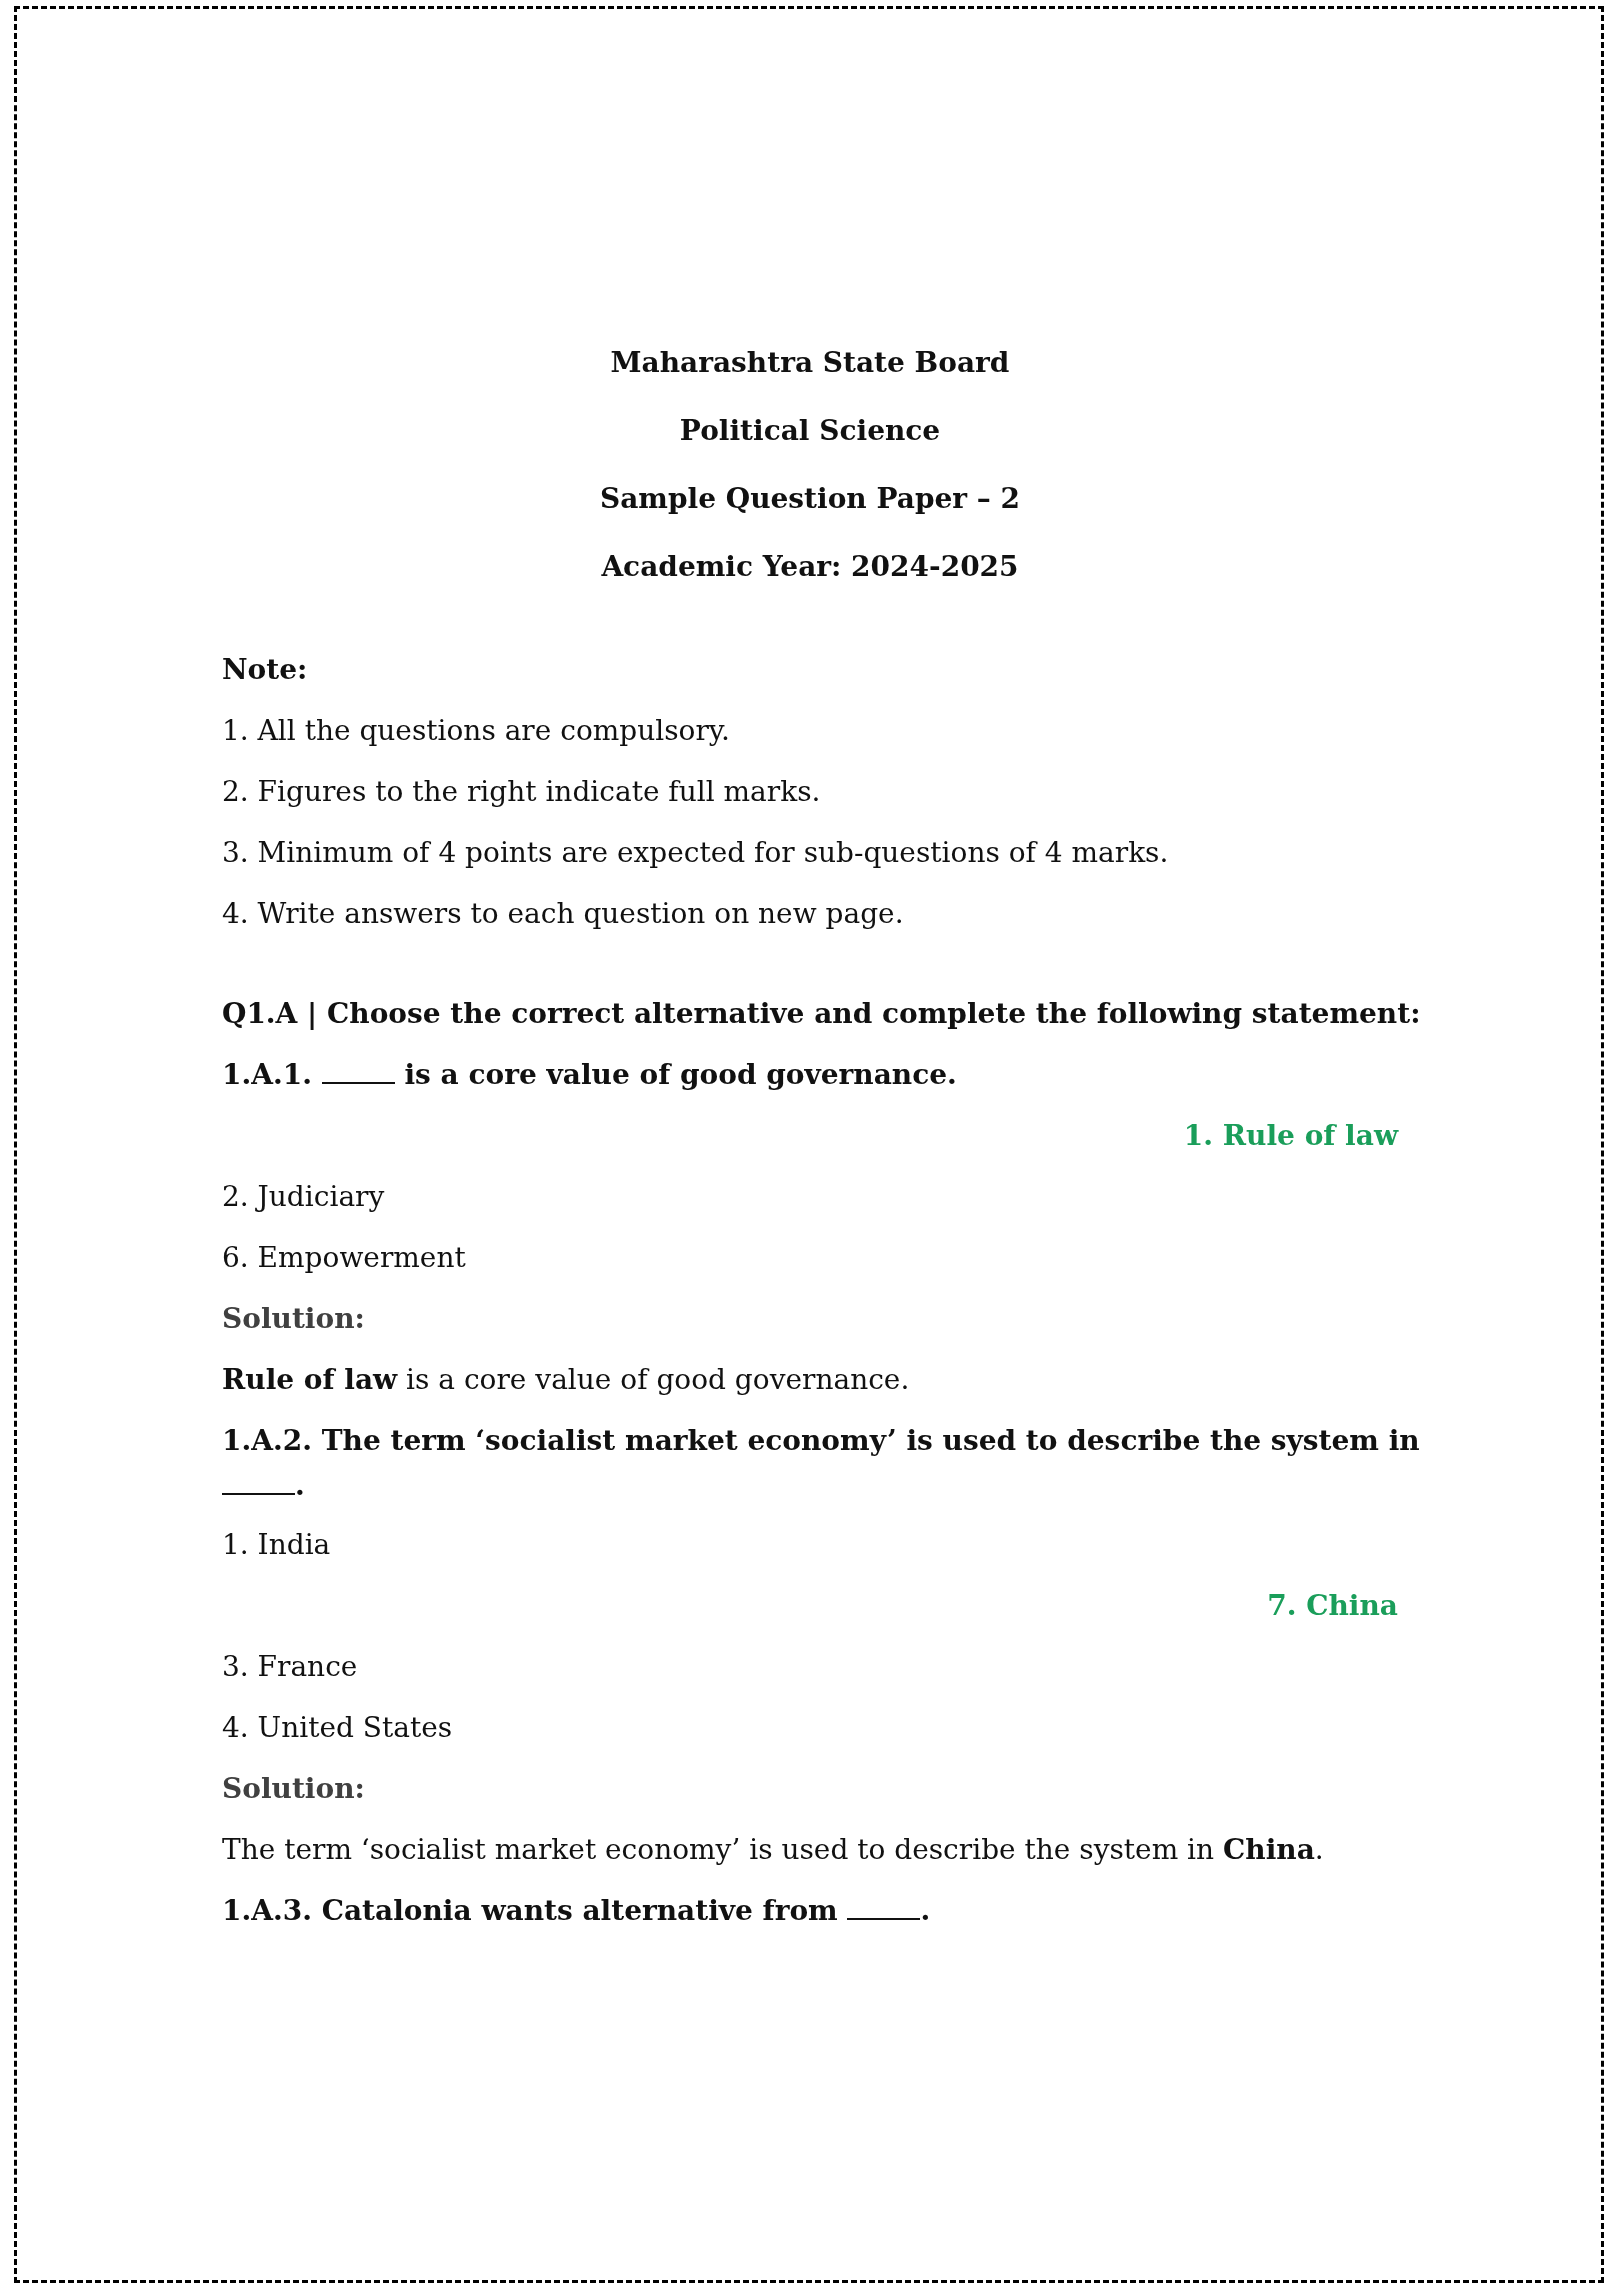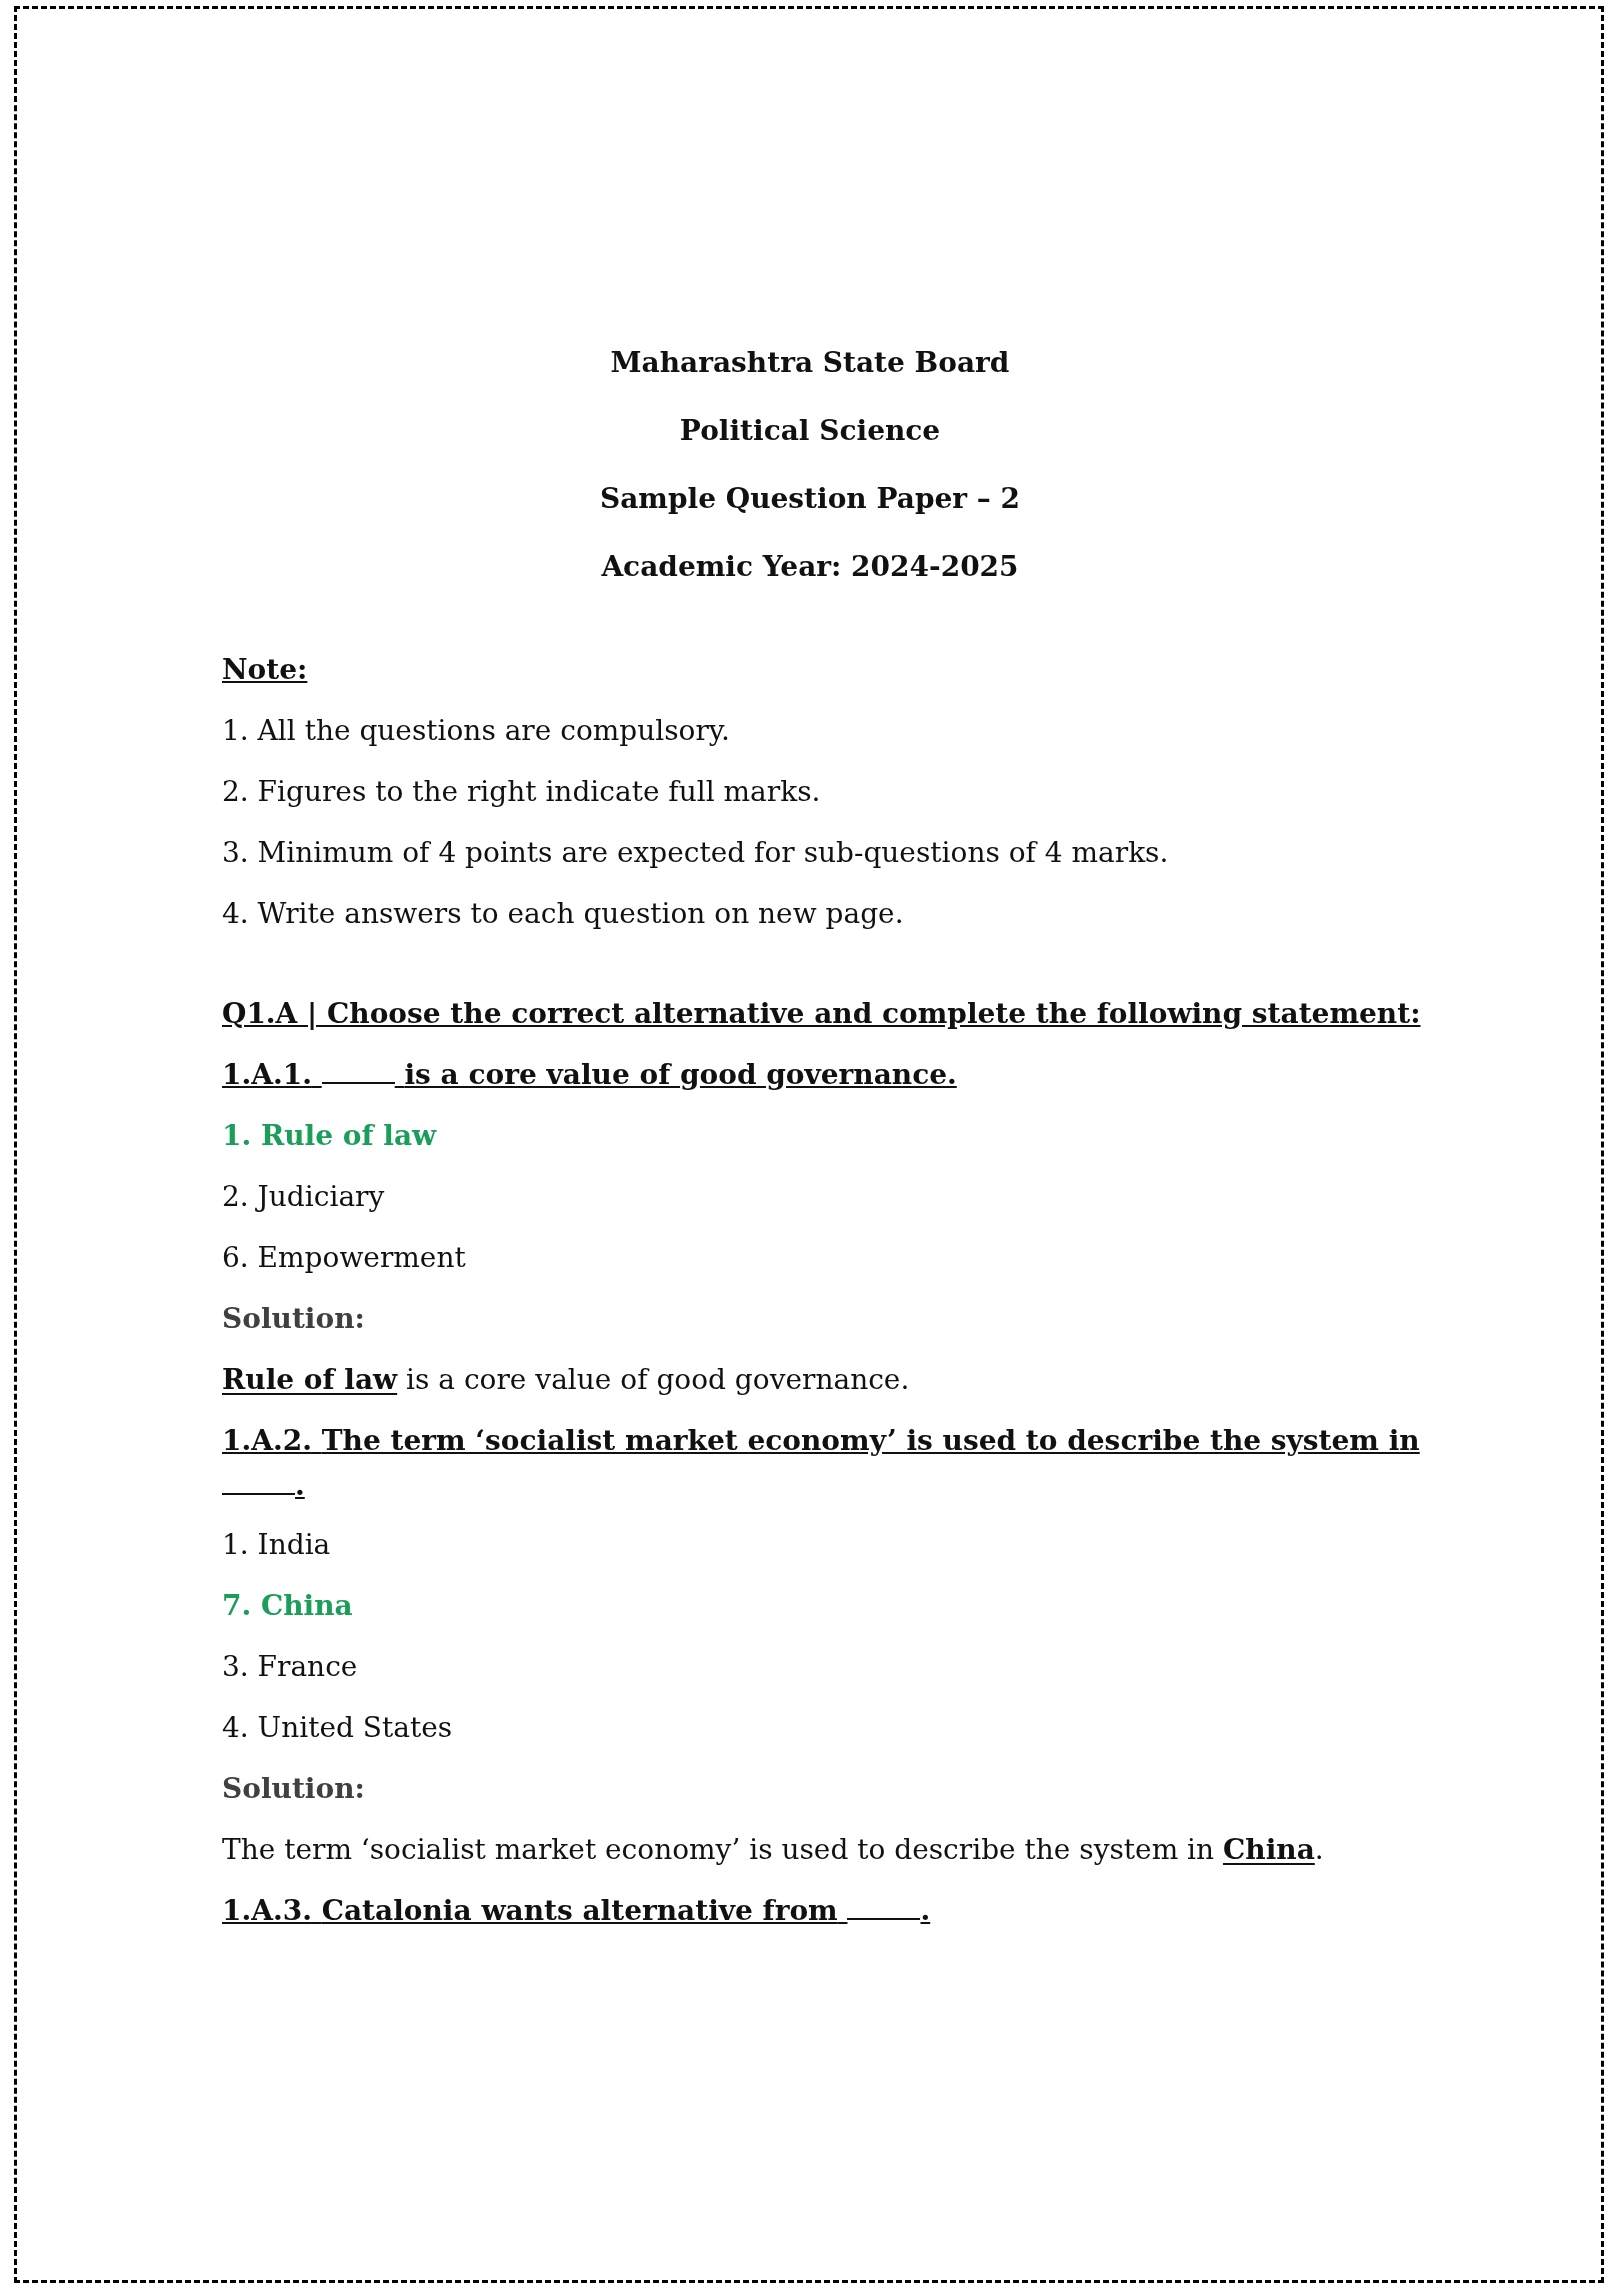--- a/index.html
+++ b/index.html
@@ -4,22 +4,22 @@
 <style>
   html, body { margin: 0; padding: 0; background: #ffffff; }
   body { width: 1620px; height: 2293px; position: relative; overflow: hidden;
          font-family: "DejaVu Serif", "Liberation Serif", serif; color: #111111; }
   .frame { position: absolute; left: 13.7px; top: 5.9px; width: 1590px; height: 2277px;
            border: 3.9px dashed #000000; box-sizing: border-box; }
   .header { position: absolute; left: 0; width: 1620px; top: 329px; text-align: center; }
   .header .line { font-weight: bold; font-size: 28px; line-height: 68px; height: 68px; }
   .content { position: absolute; left: 222px; top: 639px; width: 1176px; }
   .row { font-size: 28px; line-height: 61px; height: 61px; white-space: nowrap; }
-  .bold { font-weight: bold; text-decoration: underline; }
-  .green { color: #1a9e5a; font-weight: bold; }
+  .bold { font-weight: bold; }
+  .green { color: #1a9e5a; font-weight: bold; text-align: right; }
   .red { color: #404040; font-weight: bold; }
   .u { text-underline-offset: 3.9px; }
   .gap { height: 39px; }
   .blank { display: inline-block; width: 73px; border-bottom: 2.9px solid #111; height: 21.6px; vertical-align: baseline; }
 </style>
 </head>
 <body>
 
 <div class="frame"></div>
 

